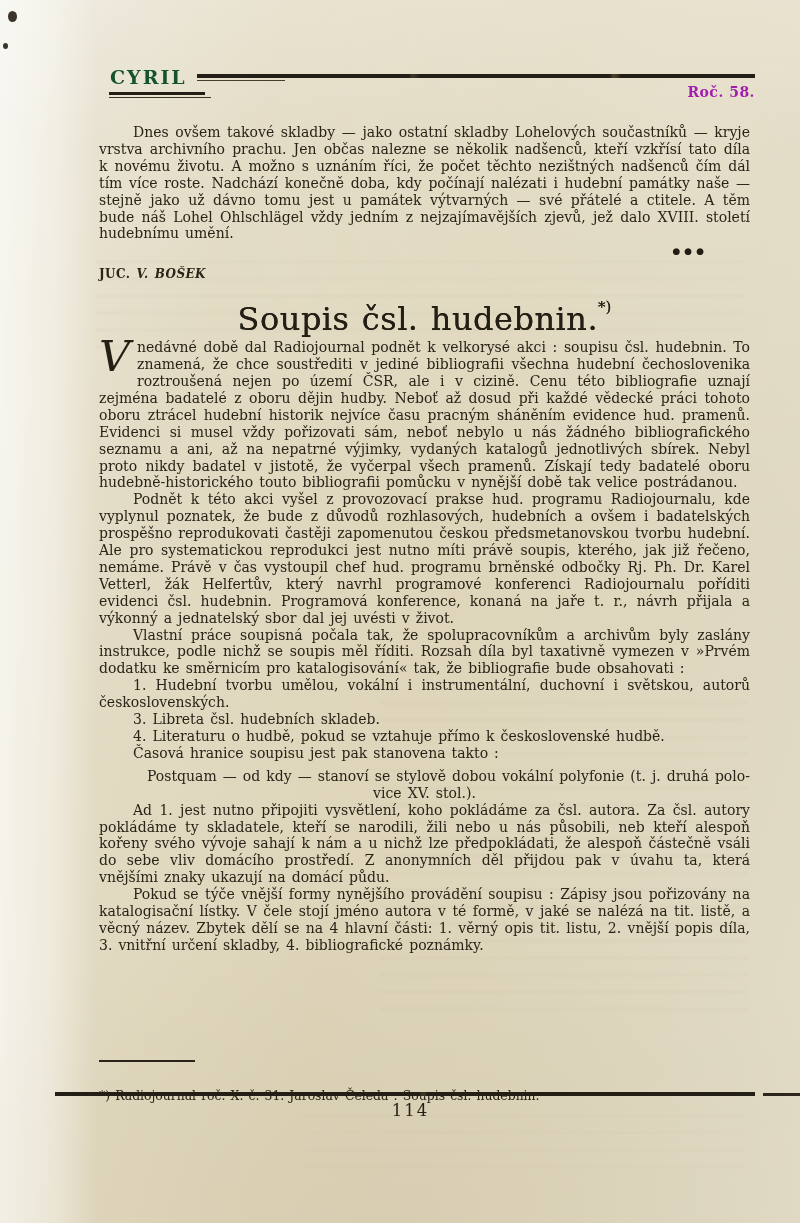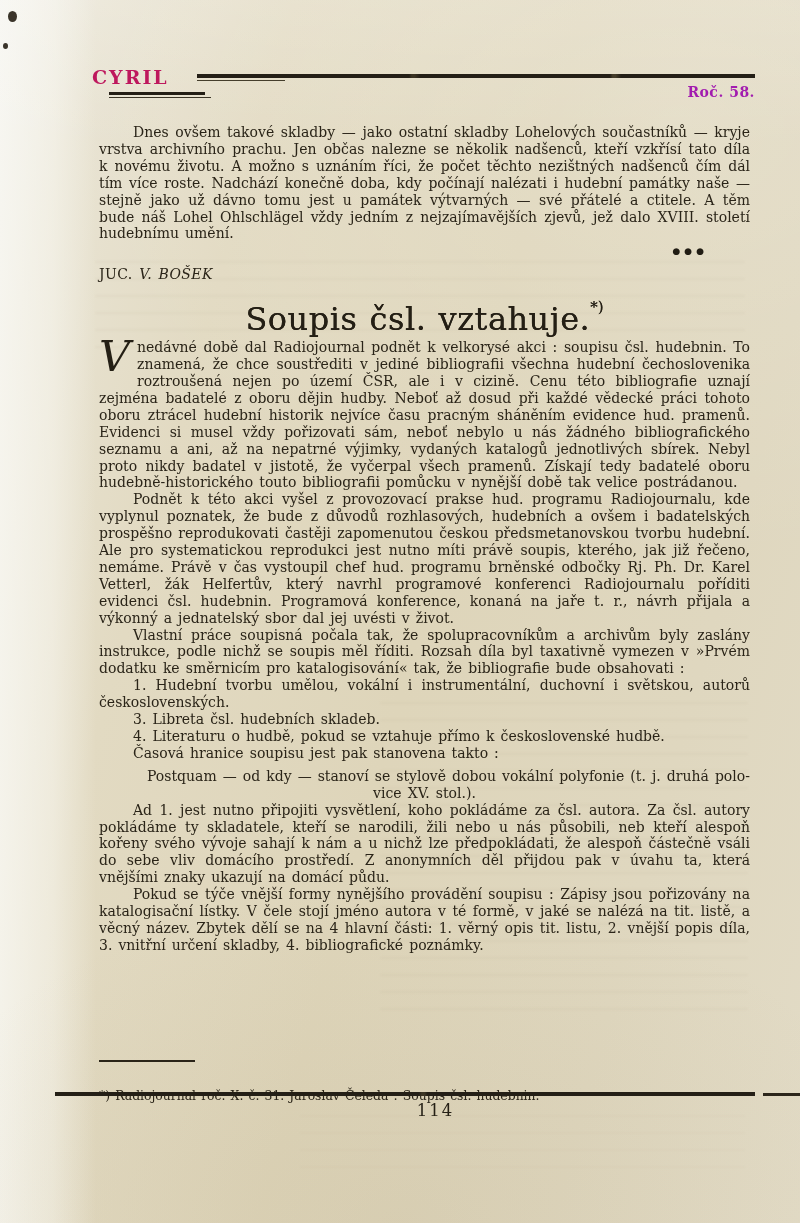--- a/index.html
+++ b/index.html
@@ -23,38 +23,38 @@
       radial-gradient(120% 50% at 50% 100%,rgba(150,130,85,.10),rgba(150,130,85,0) 55%),
       linear-gradient(180deg,rgba(255,255,252,.18) 0%,rgba(255,255,252,0) 12%);
   }
   .speck{position:absolute;background:#3a342a;border-radius:50%;}
   .bleed{
     position:absolute;pointer-events:none;opacity:.55;filter:blur(1.1px);
     background:repeating-linear-gradient(0deg,rgba(112,102,70,.075) 0 2px,rgba(112,102,70,0) 2px 17px);
   }
 
   
-  .masthead{position:absolute;left:92px;top:66px;font-weight:bold;font-size:19px;
-    letter-spacing:2px;color:#be185d;}
+  .masthead{position:absolute;left:110px;top:66px;font-weight:bold;font-size:19px;
+    letter-spacing:2px;color:#14532d;}
   .masthead-rule1{position:absolute;left:109px;top:92px;width:96px;height:2.6px;background:#241f16;}
   .masthead-rule2{position:absolute;left:109px;top:97px;width:102px;height:1.4px;background:#3a3426;}
   .head-rule{position:absolute;left:197px;top:74px;width:558px;height:3.6px;
     background:linear-gradient(90deg,#241f16 0 38%,#3a3322 38.5% 39%,#241f16 40% 74%,#453d2a 74.5% 75%,#241f16 76% 100%);}
   .head-rule-sub{position:absolute;left:197px;top:80px;width:88px;height:1.3px;background:#453e2c;}
   .issue{position:absolute;left:620px;top:84px;width:135px;text-align:right;
     font-weight:bold;font-size:14px;letter-spacing:.5px;color:#a21caf;}
 
   
   .column{position:absolute;left:99px;top:124px;width:651px;font-size:14px;
     line-height:16.9px;text-align:justify;word-spacing:1.6px;color:#2a2418;}
   .column p{margin:0;}
   .indent{text-indent:34px;}
   .dots-row{text-align:right;padding-right:42px;font-size:9px;letter-spacing:4px;
     font-weight:bold;margin-top:1px;color:#211d14;}
-  .byline{margin-top:6px;font-size:14px;letter-spacing:.4px;}
+  .byline{margin-top:6px;font-size:12px;letter-spacing:.4px;font-weight:bold;}
   .byline .it{font-style:italic;}
   .art-title{margin-top:4px;text-align:center;font-size:32px;line-height:40px;
     letter-spacing:.5px;color:#241f15;text-shadow:0 0 .4px #241f15;}
   .art-title sup{font-size:15px;vertical-align:18px;letter-spacing:0;}
   .p-first{margin-top:15px;}
   .dropcap{float:left;font-size:43px;line-height:33px;font-style:italic;
     padding:1px 7px 0 0;color:#241f15;}
   .mt2{margin-top:2px;}
   .mt6{margin-top:6px;}
   .mt10{margin-top:10px;}
@@ -62,21 +62,21 @@
   .postquam-l2{text-align:center;margin-left:-48px;}
   .antenquam{margin-top:2px;margin-left:48px;}
 
   
   .footnote-rule{position:absolute;left:99px;top:1060px;width:96px;height:1.6px;background:#2a2418;}
   .footnote{position:absolute;left:99px;top:1088px;width:651px;font-size:12.4px;
     line-height:15px;word-spacing:1.2px;color:#2a2418;}
   .bottom-rule{position:absolute;left:55px;top:1092px;width:700px;height:3.8px;
     background:linear-gradient(90deg,#241f16 0 52%,#3d3625 52.4% 52.8%,#241f16 53.2% 100%);}
   .bottom-rule-dash{position:absolute;left:763px;top:1093px;width:37px;height:2.6px;background:#2c261b;}
-  .page-number{position:absolute;left:110px;top:1101px;width:651px;text-align:center;
+  .page-number{position:absolute;left:85px;top:1101px;width:651px;text-align:center;
     font-size:16.5px;letter-spacing:2px;color:#241f15;}
 </style>
 </head>
 <body>
 
 <div class="left-strip"></div>
 <div class="page-shade"></div>
 <div class="speck" style="left:8px;top:11px;width:9px;height:11px;"></div>
 <div class="speck" style="left:3px;top:43px;width:5px;height:6px;"></div>
 <div class="bleed" style="left:95px;top:256px;width:650px;height:92px;"></div>
@@ -91,21 +91,21 @@
 <div class="issue">Roč. 58.</div>
 
 <div class="column">
 
   <p class="indent">Dnes ovšem takové skladby — jako ostatní skladby Lohelových součastníků — kryje vrstva archivního prachu. Jen občas nalezne se několik nadšenců, kteří vzkřísí tato díla k novému životu. A možno s uznáním říci, že počet těchto nezištných nadšenců čím dál tím více roste. Nadchází konečně doba, kdy počínají nalézati i hudební památky naše — stejně jako už dávno tomu jest u památek výtvarných — své přátelé a ctitele. A těm bude náš Lohel Ohlschlägel vždy jedním z nejzajímavějších zjevů, jež dalo XVIII. století hudebnímu umění.</p>
 
   <div class="dots-row">●●●</div>
 
   <div class="byline"><span>JUC. </span><span class="it">V. BOŠEK</span></div>
 
-  <div class="art-title"><span>Soupis čsl. vztahuje.</span><sup>*)</sup></div>
+  <div class="art-title"><span>Soupis čsl. hudebnin.</span><sup>*)</sup></div>
 
   <p class="p-first"><span class="dropcap">V</span><span>nedávné době dal Radiojournal podnět k velkorysé akci : soupisu čsl. hudebnin. To znamená, že chce soustřediti v jediné bibliografii všechna hudební čechoslovenika roztroušená nejen po území ČSR, ale i v cizině. Cenu této bibliografie uznají zejména badatelé z oboru dějin hudby. Neboť až dosud při každé vědecké práci tohoto oboru ztrácel hudební historik nejvíce času pracným sháněním evidence hud. pramenů. Evidenci si musel vždy pořizovati sám, neboť nebylo u nás žádného bibliografického seznamu a ani, až na nepatrné výjimky, vydaných katalogů jednotlivých sbírek. Nebyl proto nikdy badatel v jistotě, že vyčerpal všech pramenů. Získají tedy badatelé oboru hudebně-historického touto bibliografii pomůcku v nynější době tak velice postrádanou.</span></p>
 
   <p class="indent mt2">Podnět k této akci vyšel z provozovací prakse hud. programu Radiojournalu, kde vyplynul poznatek, že bude z důvodů rozhlasových, hudebních a ovšem i badatelských prospěšno reprodukovati častěji zapomenutou českou předsmetanovskou tvorbu hudební. Ale pro systematickou reprodukci jest nutno míti právě soupis, kterého, jak již řečeno, nemáme. Právě v čas vystoupil chef hud. programu brněnské odbočky Rj. Ph. Dr. Karel Vetterl, žák Helfertův, který navrhl programové konferenci Radiojournalu poříditi evidenci čsl. hudebnin. Programová konference, konaná na jaře t. r., návrh přijala a výkonný a jednatelský sbor dal jej uvésti v život.</p>
 
   <p class="indent mt2">Vlastní práce soupisná počala tak, že spolupracovníkům a archivům byly zaslány instrukce, podle nichž se soupis měl říditi. Rozsah díla byl taxativně vymezen v »Prvém dodatku ke směrnicím pro katalogisování« tak, že bibliografie bude obsahovati :</p>
 
   <p class="indent mt6">1. Hudební tvorbu umělou, vokální i instrumentální, duchovní i světskou, autorů československých.</p>
   <p class="indent mt2">3. Libreta čsl. hudebních skladeb.</p>
   <p class="indent mt2">4. Literaturu o hudbě, pokud se vztahuje přímo k československé hudbě.</p>

